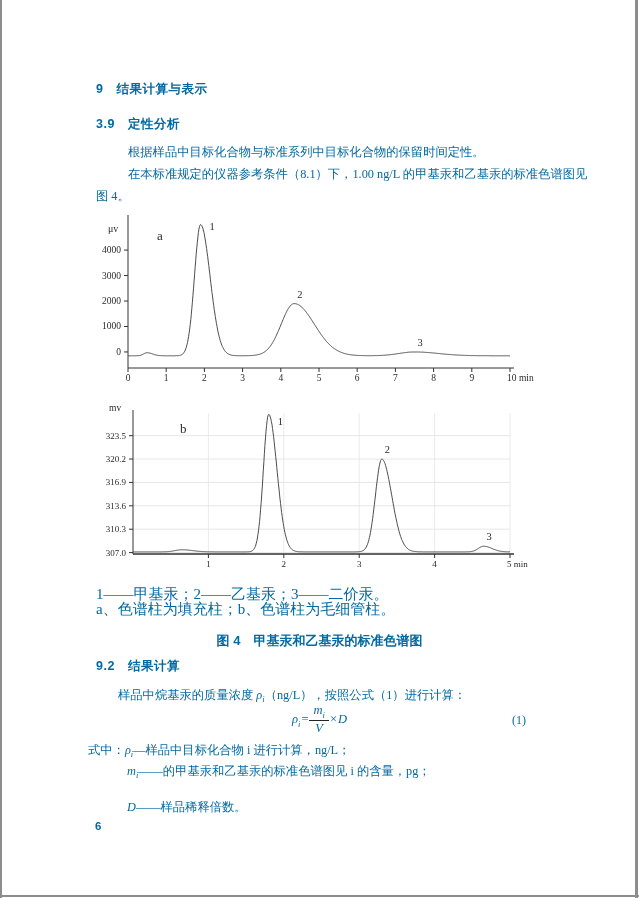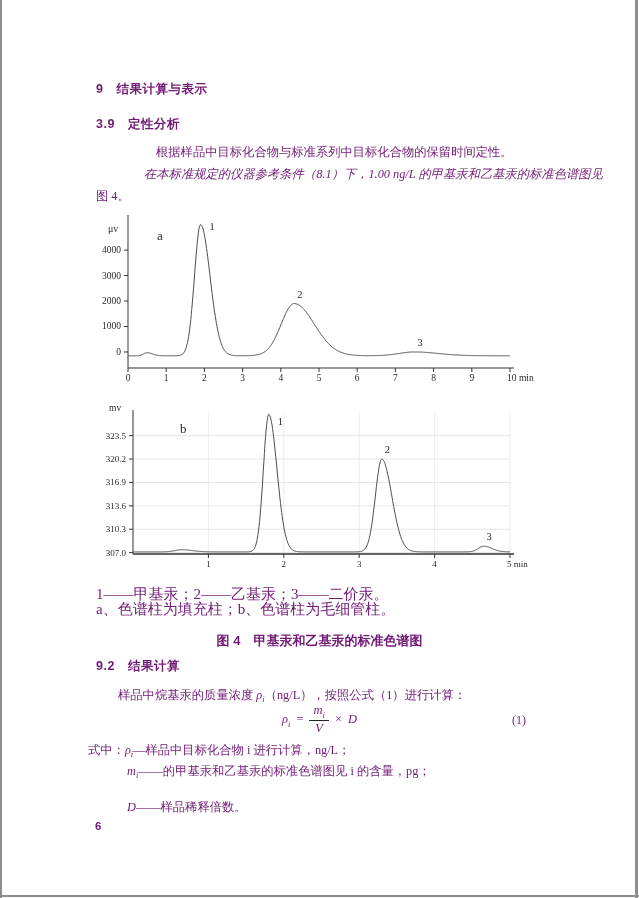--- a/index.html
+++ b/index.html
@@ -1,18 +1,18 @@
 <!DOCTYPE html>
 <html><head>
 <meta charset="utf-8">
 <style>
   html,body{margin:0;padding:0;background:#fff;}
   .page{
     position:relative;width:639px;height:898px;background:#ffffff;overflow:hidden;
-    font-family:"Liberation Serif","DejaVu Serif",serif;color:#701a75;
+    font-family:"Liberation Serif","DejaVu Serif",serif;color:#0369a1;
   }
   .edge{position:absolute;background:#8d8d8d;}
   .edge-left{left:0;top:0;width:2px;height:100%;}
   .edge-right{right:1px;top:0;width:3px;height:100%;}
   .edge-bottom{left:0;bottom:1px;width:100%;height:2px;}
 
   .abs{position:absolute;white-space:nowrap;}
   .heading{font-family:"Liberation Sans","DejaVu Sans",sans-serif;font-weight:bold;font-size:12.5px;letter-spacing:0.5px;}
   .body-line{font-size:12.3px;}
   .small-line{font-size:15px;}
@@ -20,41 +20,41 @@
   .pagenum{font-family:"Liberation Sans","DejaVu Sans",sans-serif;font-weight:bold;font-size:11.5px;}
 
   .chart{position:absolute;}
   #chart-a{left:100px;top:212px;}
   #chart-b{left:95px;top:396px;}
   .chart text{font-family:"Liberation Serif","DejaVu Serif",serif;fill:#2a2a2a;}
 
   .math i{font-family:"Liberation Serif","DejaVu Serif",serif;}
   .math sub{font-size:8.5px;font-style:italic;}
   .equation-row{position:absolute;left:0;top:704px;width:100%;text-align:center;font-size:12.5px;}
-  .eq-body{display:inline-flex;align-items:center;gap:5px;}
+  .eq-body{display:inline-flex;align-items:center;}
   .eq-sign{padding:0 1px;}
   .frac{display:inline-flex;flex-direction:column;align-items:center;line-height:1.05;}
   .frac .num{border-bottom:1px solid #222;padding:0 4px 1px 4px;}
   .frac .den{padding-top:1px;}
   .eq-number{position:absolute;left:512px;top:9px;font-size:12px;}
   .where-row{position:absolute;font-size:12.3px;white-space:nowrap;}
 </style>
 </head>
 <body>
 
 <div class="page">
   <div class="edge edge-left"></div>
   <div class="edge edge-right"></div>
   <div class="edge edge-bottom"></div>
 
   <div class="abs heading" style="left:96px;top:81px;">9　结果计算与表示</div>
   <div class="abs heading" style="left:96px;top:116px;">3.9　定性分析</div>
 
-  <div class="abs body-line" style="left:128px;top:144px;margin-left:28px;">根据样品中目标化合物与标准系列中目标化合物的保留时间定性。</div>
-  <div class="abs body-line" style="left:144px;top:166px;font-style:italic;">在本标准规定的仪器参考条件（8.1）下，1.00 ng/L 的甲基汞和乙基汞的标准色谱图见</div>
+  <div class="abs body-line" style="left:128px;top:144px;">根据样品中目标化合物与标准系列中目标化合物的保留时间定性。</div>
+  <div class="abs body-line" style="left:128px;top:166px;">在本标准规定的仪器参考条件（8.1）下，1.00 ng/L 的甲基汞和乙基汞的标准色谱图见</div>
   <div class="abs body-line" style="left:96px;top:188px;">图 4。</div>
 
   <svg id="chart-a" class="chart" viewBox="0 0 445 178" width="445" height="178">
       <line x1="28" y1="3" x2="28" y2="156" stroke="#333" stroke-width="1"></line>
       <line x1="28" y1="156" x2="414" y2="156" stroke="#333" stroke-width="1"></line>
       <line x1="24" y1="38.08828522920204" x2="28" y2="38.08828522920204" stroke="#333" stroke-width="1"></line>
       <text x="21" y="41.08828522920204" text-anchor="end" font-size="9.5">4000</text>
       <line x1="24" y1="63.55517826825127" x2="28" y2="63.55517826825127" stroke="#333" stroke-width="1"></line>
       <text x="21" y="66.55517826825127" text-anchor="end" font-size="9.5">3000</text>
       <line x1="24" y1="89.02207130730051" x2="28" y2="89.02207130730051" stroke="#333" stroke-width="1"></line>

